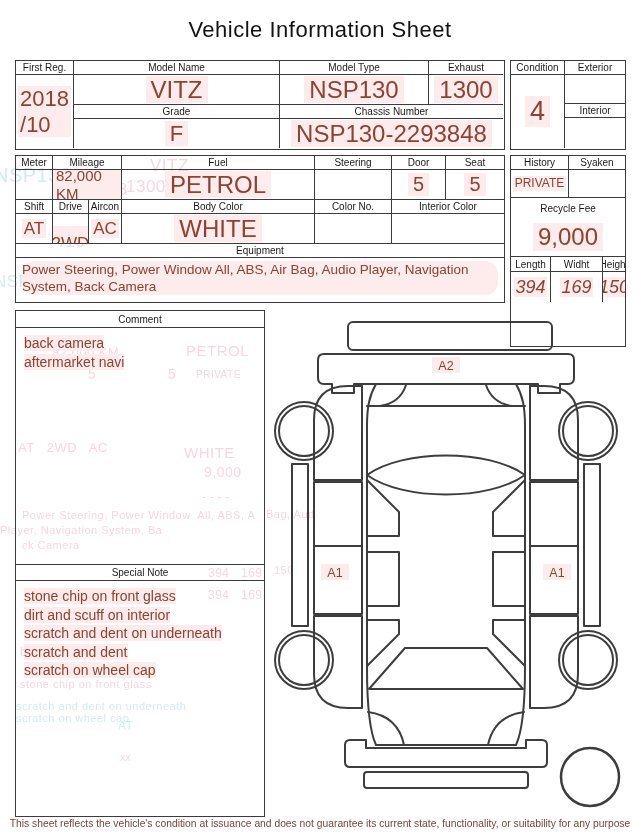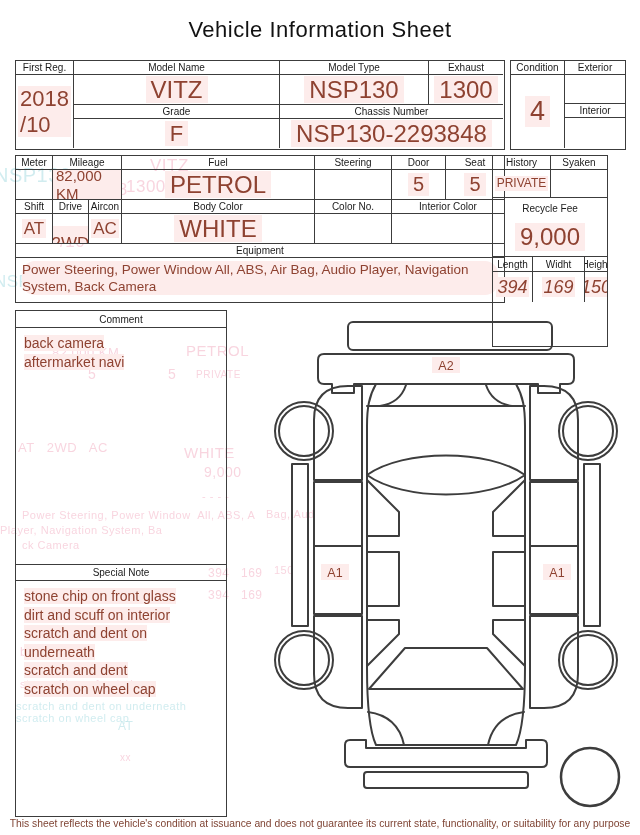--- a/index.html
+++ b/index.html
@@ -29,21 +29,21 @@
   .hdr { font-size:10px; color:#1a1a1a; }
   .val { color:#8e4231; }
   .hl { background:#fdeceb; padding:0 5px; line-height:1.15; }
   .fs24 { font-size:24px; } .fs22 { font-size:22px; } .fs26 { font-size:27px; }
   .fs20 { font-size:20px; } .fs17 { font-size:17px; } .fs15 { font-size:15px; }
   .fs18 { font-size:18px;font-style:italic; } .fs12 { font-size:12px; }
   .pre { white-space:pre-line; }
   .left-top { align-items:flex-start; justify-content:flex-start; text-align:left; padding:3px 6px; }
   .eq-text { font-size:13.5px; line-height:17px; color:#8e4231;border-radius:13px; }
   
-  .notes-box { position:absolute; left:15px; top:310px; width:212px; height:507px;
+  .notes-box { position:absolute; left:15px; top:310px; width:250px; height:507px;
                border:1.4px solid #3c3c3c; z-index:2; }
   .sec-hdr { height:17px; border-bottom:1px solid #3c3c3c; display:flex;
              align-items:center; justify-content:center; font-size:10px; color:#1a1a1a; }
   .sec-hdr.mid { border-top:1px solid #3c3c3c; }
   .sec-body { padding:6px 8px; }
   .note-text { font-size:14px; line-height:17.5px; color:#8e4231; white-space:pre-line;
                background:#fdeceb; box-decoration-break:clone; display:inline; }
   .comment-area { height:236px; }
   
   #diagram { position:absolute; left:268px; top:308px; z-index:1; }
@@ -183,21 +183,21 @@
     </div>
     <div class="cell val" style="grid-area:4/5;"></div>
     <div class="cell val nbr" style="grid-area:4/6/5/8;"></div>
 
     <div class="cell hdr nbr" style="grid-area:5/1/6/8;">Equipment</div>
     <div class="cell nbr nbb left-top" style="grid-area:6/1/7/8;">
       <span class="eq-text hl" style="padding:0;">Power Steering, Power Window  All, ABS, Air Bag, Audio Player, Navigation System, Back Camera</span>
     </div>
   </div>
 
-  <div class="tbl" style="left:492px; top:155px; width:116px; height:192px;
+  <div class="tbl" style="left:510px; top:155px; width:116px; height:192px;
               grid-template-columns:40px 18px 34px 22px; grid-template-rows:14px 28px 20px 39px 15px 30px;text-align:center;">
     <div class="cell hdr" style="grid-area:1/1/2/3;">History</div>
     <div class="cell hdr nbr" style="grid-area:1/3/2/5;">Syaken</div>
     <div class="cell val fs12" style="grid-area:2/1/3/3;">
       <span class="hl" style="padding:1px 2px;">PRIVATE</span>
     </div>
     <div class="cell val nbr" style="grid-area:2/3/3/5;"></div>
 
     <div class="cell hdr nbr" style="grid-area:3/1/4/5; border-bottom:none;">Recycle Fee</div>
     <div class="cell val fs24 nbr" style="grid-area:4/1/5/5;">

